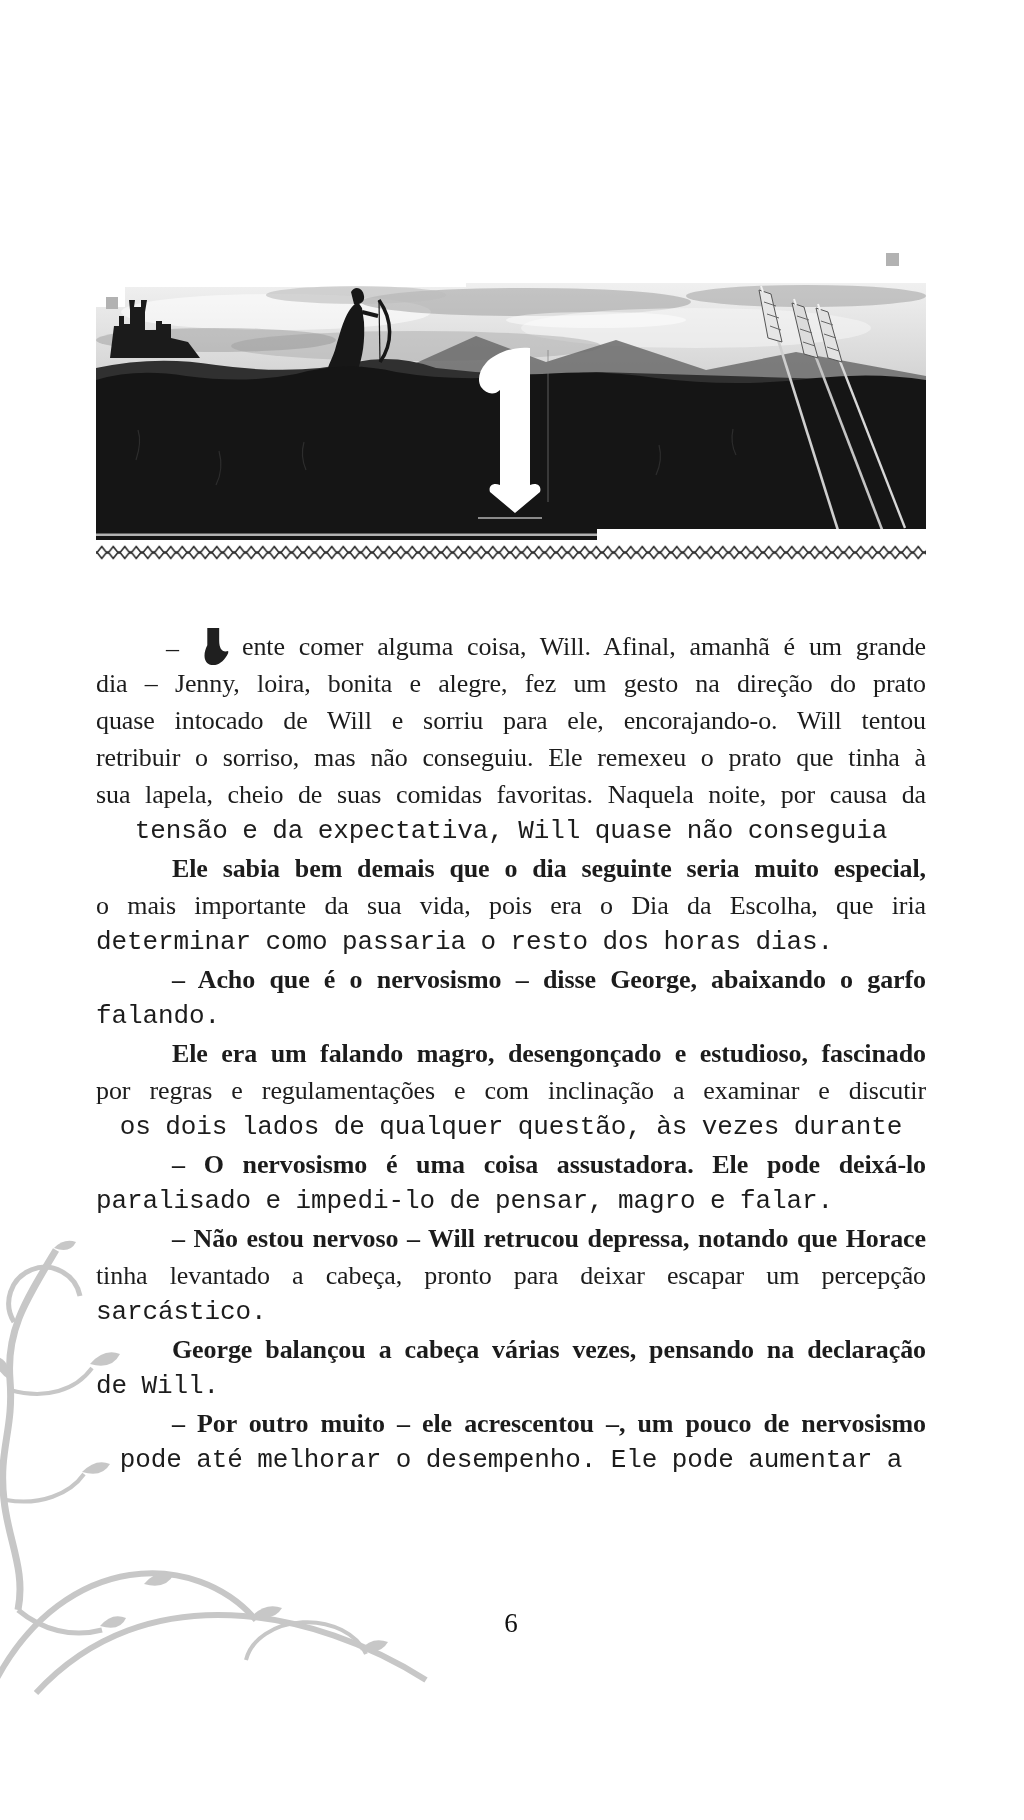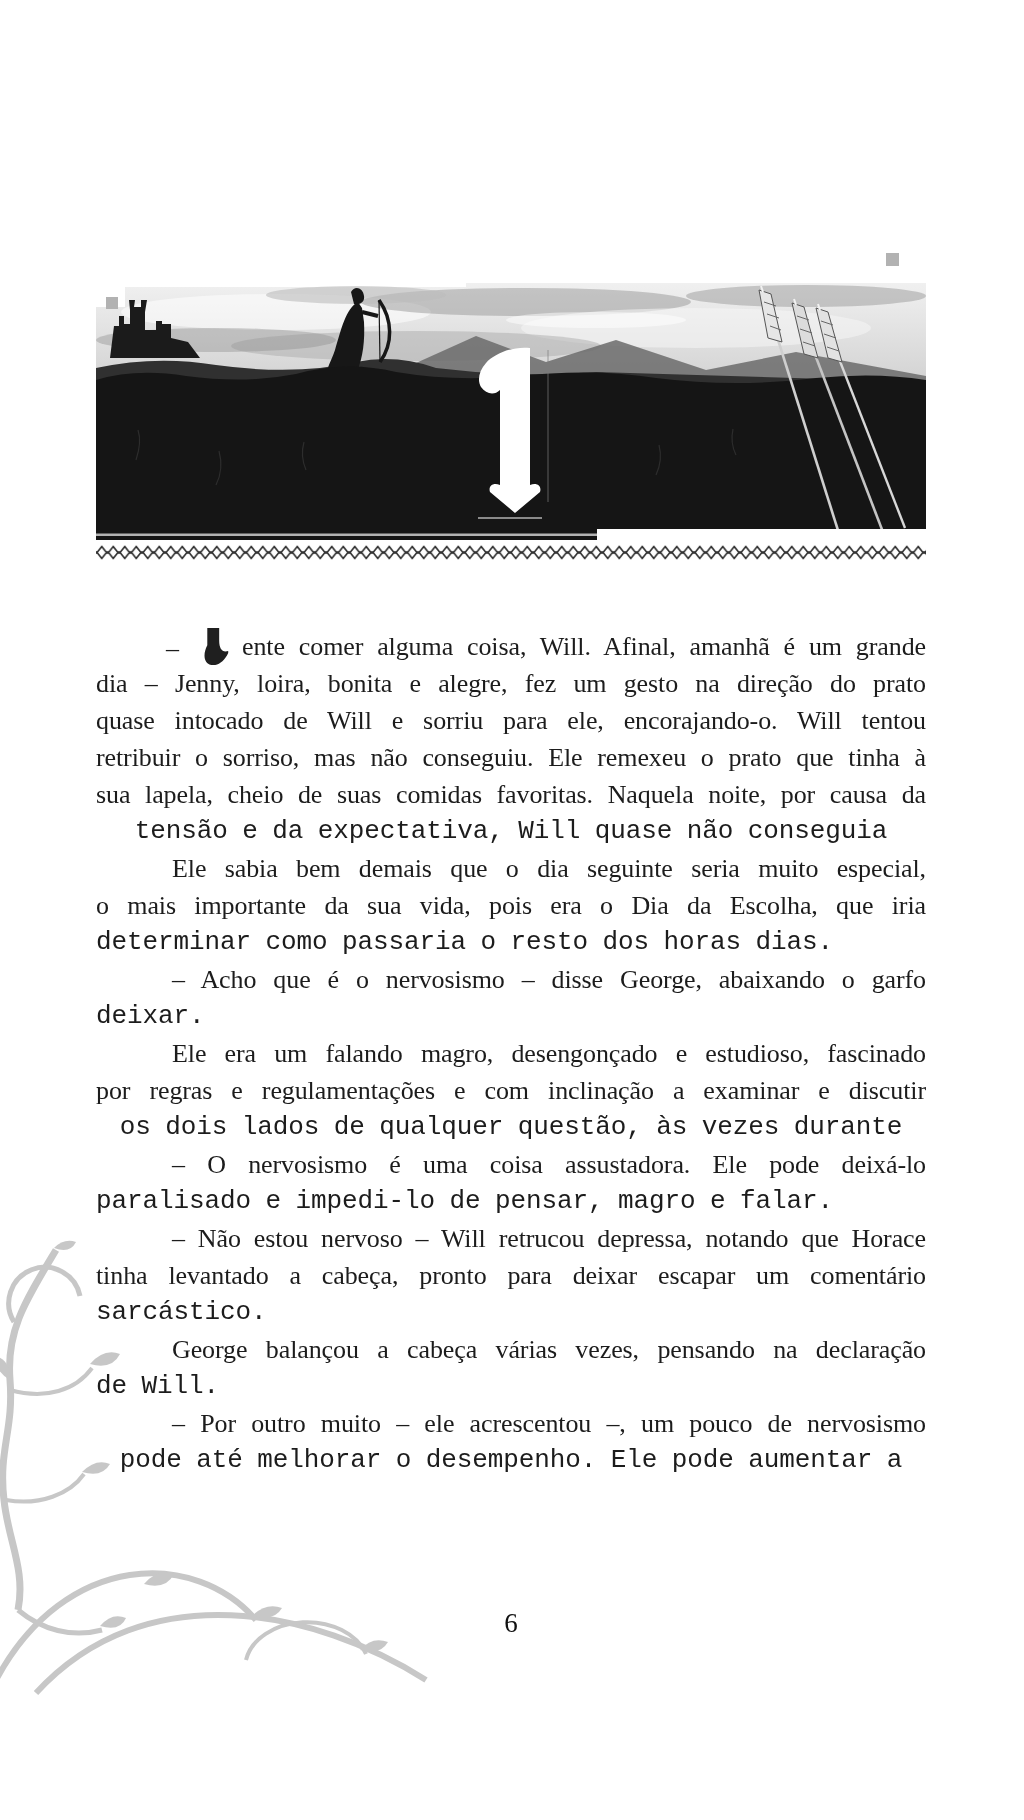--- a/index.html
+++ b/index.html
@@ -15,21 +15,21 @@
   #chain-border{position:absolute;left:96px;top:545px;width:830px;height:15px;}
   
   #text-block{position:absolute;left:96px;top:628px;width:830px;z-index:2;}
   .para{margin:0;padding:0;}
   .line{
     font-size:26px;line-height:37px;height:37px;overflow:hidden;
     text-align:justify;text-align-last:justify;
     word-spacing:-1px;letter-spacing:-0.1px;white-space:normal;
   }
   .line.last{text-align:center;text-align-last:left;font-family:Liberation Mono, monospace;}
-  .line.ind{text-indent:76px;}
+  .line.ind{text-indent:76px;font-weight:bold;}
   
   #capwrap{
     display:inline-block;width:146px;height:20px;position:relative;
     vertical-align:baseline;overflow:visible;
   }
   .cap-dash{position:absolute;left:70px;bottom:-7px;font-size:26px;line-height:26px;}
   .capT{position:absolute;left:98px;bottom:-16px;width:38px;height:96px;overflow:visible;}
   
   #page-number{
     position:absolute;left:96px;top:1608px;width:830px;z-index:2;
@@ -152,34 +152,34 @@
       <div class="line">sua lapela, cheio de suas comidas favoritas. Naquela noite, por causa da</div>
       <div class="line last">tensão e da expectativa, Will quase não conseguia engolir uma garfada.</div>
     </div>
     <div class="para">
       <div class="line ind">Ele sabia bem demais que o dia seguinte seria muito especial,</div>
       <div class="line">o mais importante da sua vida, pois era o Dia da Escolha, que iria</div>
       <div class="line last">determinar como passaria o resto dos horas dias.</div>
     </div>
     <div class="para">
       <div class="line ind">– Acho que é o nervosismo – disse George, abaixando o garfo</div>
-      <div class="line last">deixar.</div>
+      <div class="line last">falando.</div>
     </div>
     <div class="para">
       <div class="line ind">Ele era um falando magro, desengonçado e estudioso, fascinado</div>
       <div class="line">por regras e regulamentações e com inclinação a examinar e discutir</div>
       <div class="line last">os dois lados de qualquer questão, às vezes durante horas.</div>
     </div>
     <div class="para">
       <div class="line ind">– O nervosismo é uma coisa assustadora. Ele pode deixá-lo</div>
       <div class="line last">paralisado e impedi-lo de pensar, magro e falar.</div>
     </div>
     <div class="para">
       <div class="line ind">– Não estou nervoso – Will retrucou depressa, notando que Horace</div>
-      <div class="line">tinha levantado a cabeça, pronto para deixar escapar um comentário</div>
+      <div class="line">tinha levantado a cabeça, pronto para deixar escapar um percepção</div>
       <div class="line last">sarcástico.</div>
     </div>
     <div class="para">
       <div class="line ind">George balançou a cabeça várias vezes, pensando na declaração</div>
       <div class="line last">de Will.</div>
     </div>
     <div class="para">
       <div class="line ind">– Por outro muito – ele acrescentou –, um pouco de nervosismo</div>
       <div class="line last">pode até melhorar o desempenho. Ele pode aumentar a sua percepção</div>
     </div>

